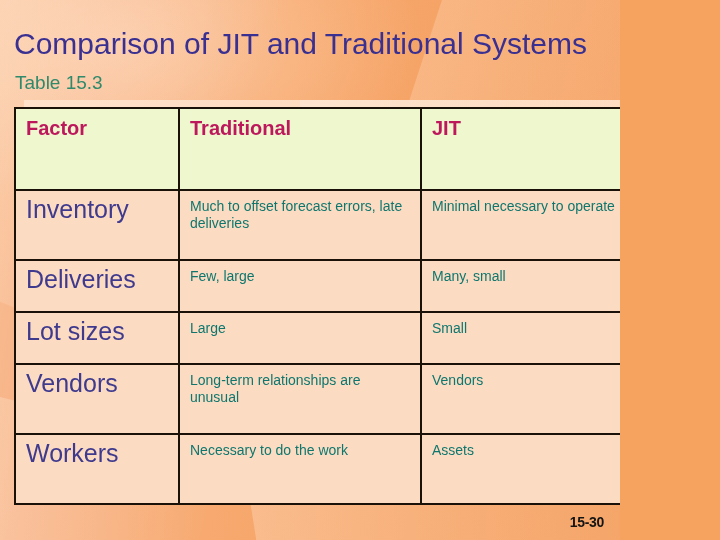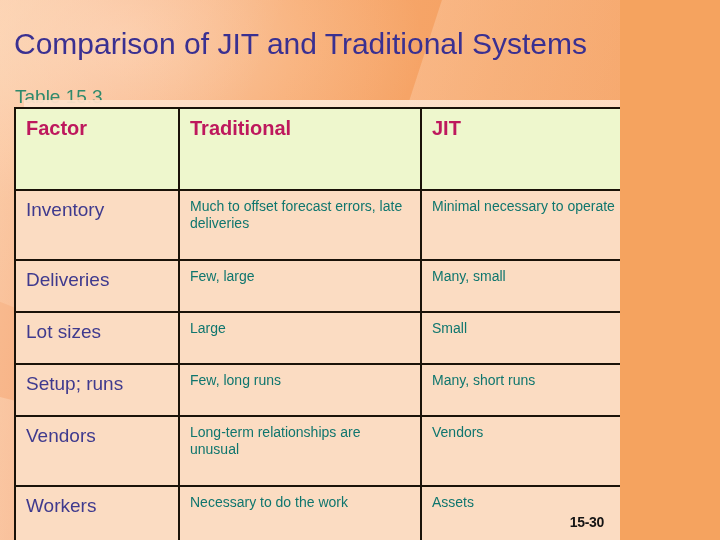--- a/index.html
+++ b/index.html
@@ -70,21 +70,21 @@
     width: 700px;
     font-size: 30px;
     line-height: 36px;
     color: #3a3091;
     letter-spacing: 0px;
     white-space: nowrap;
   }
   #subtitle {
     position: absolute;
     left: 15px;
-    top: 85px;
+    top: 71px;
     font-size: 19px;
     line-height: 23px;
     color: #2f8a6c;
   }
 
   
   #panel {
     position: absolute;
     left: 24px;
     top: 100px;
@@ -138,21 +138,21 @@
   }
 
   tbody td {
     background: #fbdcc2;
     font-size: 14px;
     line-height: 17px;
     color: #0f766e;
   }
   tbody td.factor-cell {
     color: #3f3a8e;
-    font-size: 19px;
+    font-size: 25px;
     line-height: 23px;
     padding-top: 6px;
   }
 
   tr.r-inventory td { height: 54px; }
   tr.r-deliveries td { height: 36px; }
   tr.r-lot td       { height: 36px; }
   tr.r-setup td     { height: 36px; }
   tr.r-vendors td   { height: 54px; }
   tr.r-workers td   { height: 54px; }
@@ -207,25 +207,20 @@
         <tr class="r-deliveries">
           <td class="factor-cell">Deliveries</td>
           <td>Few, large</td>
           <td>Many, small</td>
         </tr>
         <tr class="r-lot">
           <td class="factor-cell">Lot sizes</td>
           <td>Large</td>
           <td>Small</td>
         </tr>
-        <tr class="r-setup">
-          <td class="factor-cell">Setup; runs</td>
-          <td>Few, long runs</td>
-          <td>Many, short runs</td>
-        </tr>
         <tr class="r-vendors">
           <td class="factor-cell">Vendors</td>
           <td>Long-term relationships are unusual</td>
           <td>Vendors</td>
         </tr>
         <tr class="r-workers">
           <td class="factor-cell">Workers</td>
           <td>Necessary to do the work</td>
           <td>Assets</td>
         </tr>

